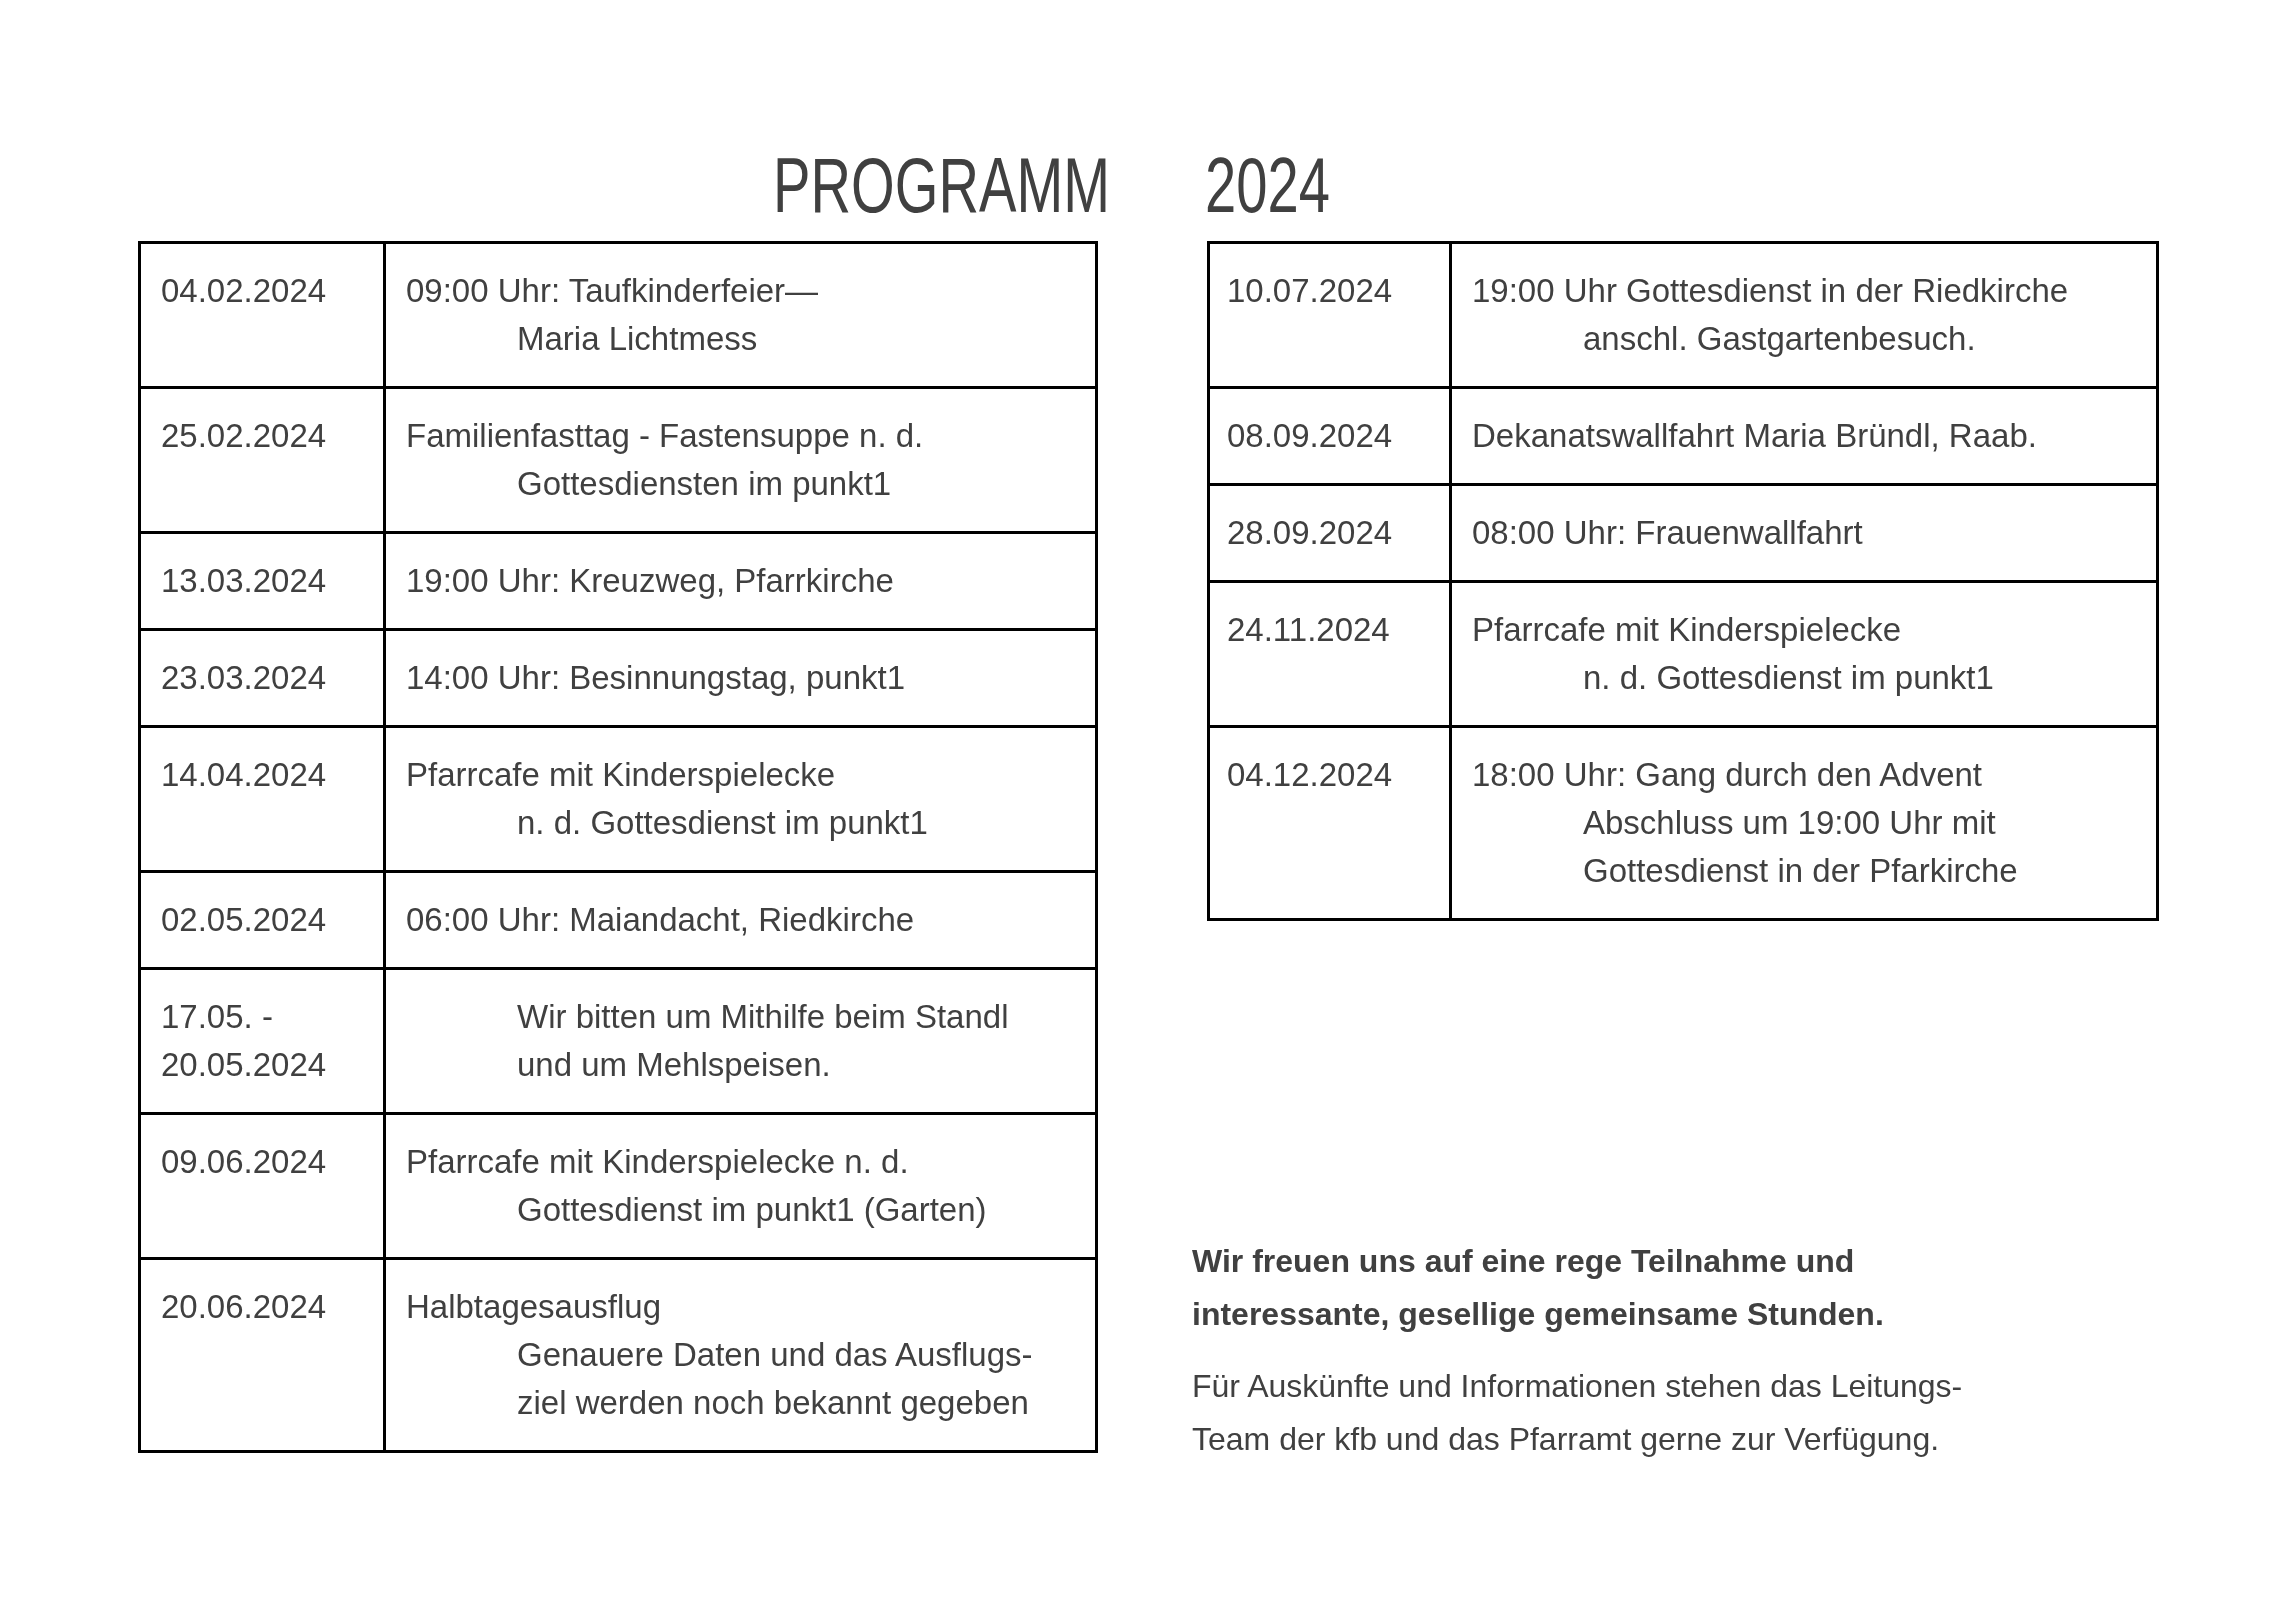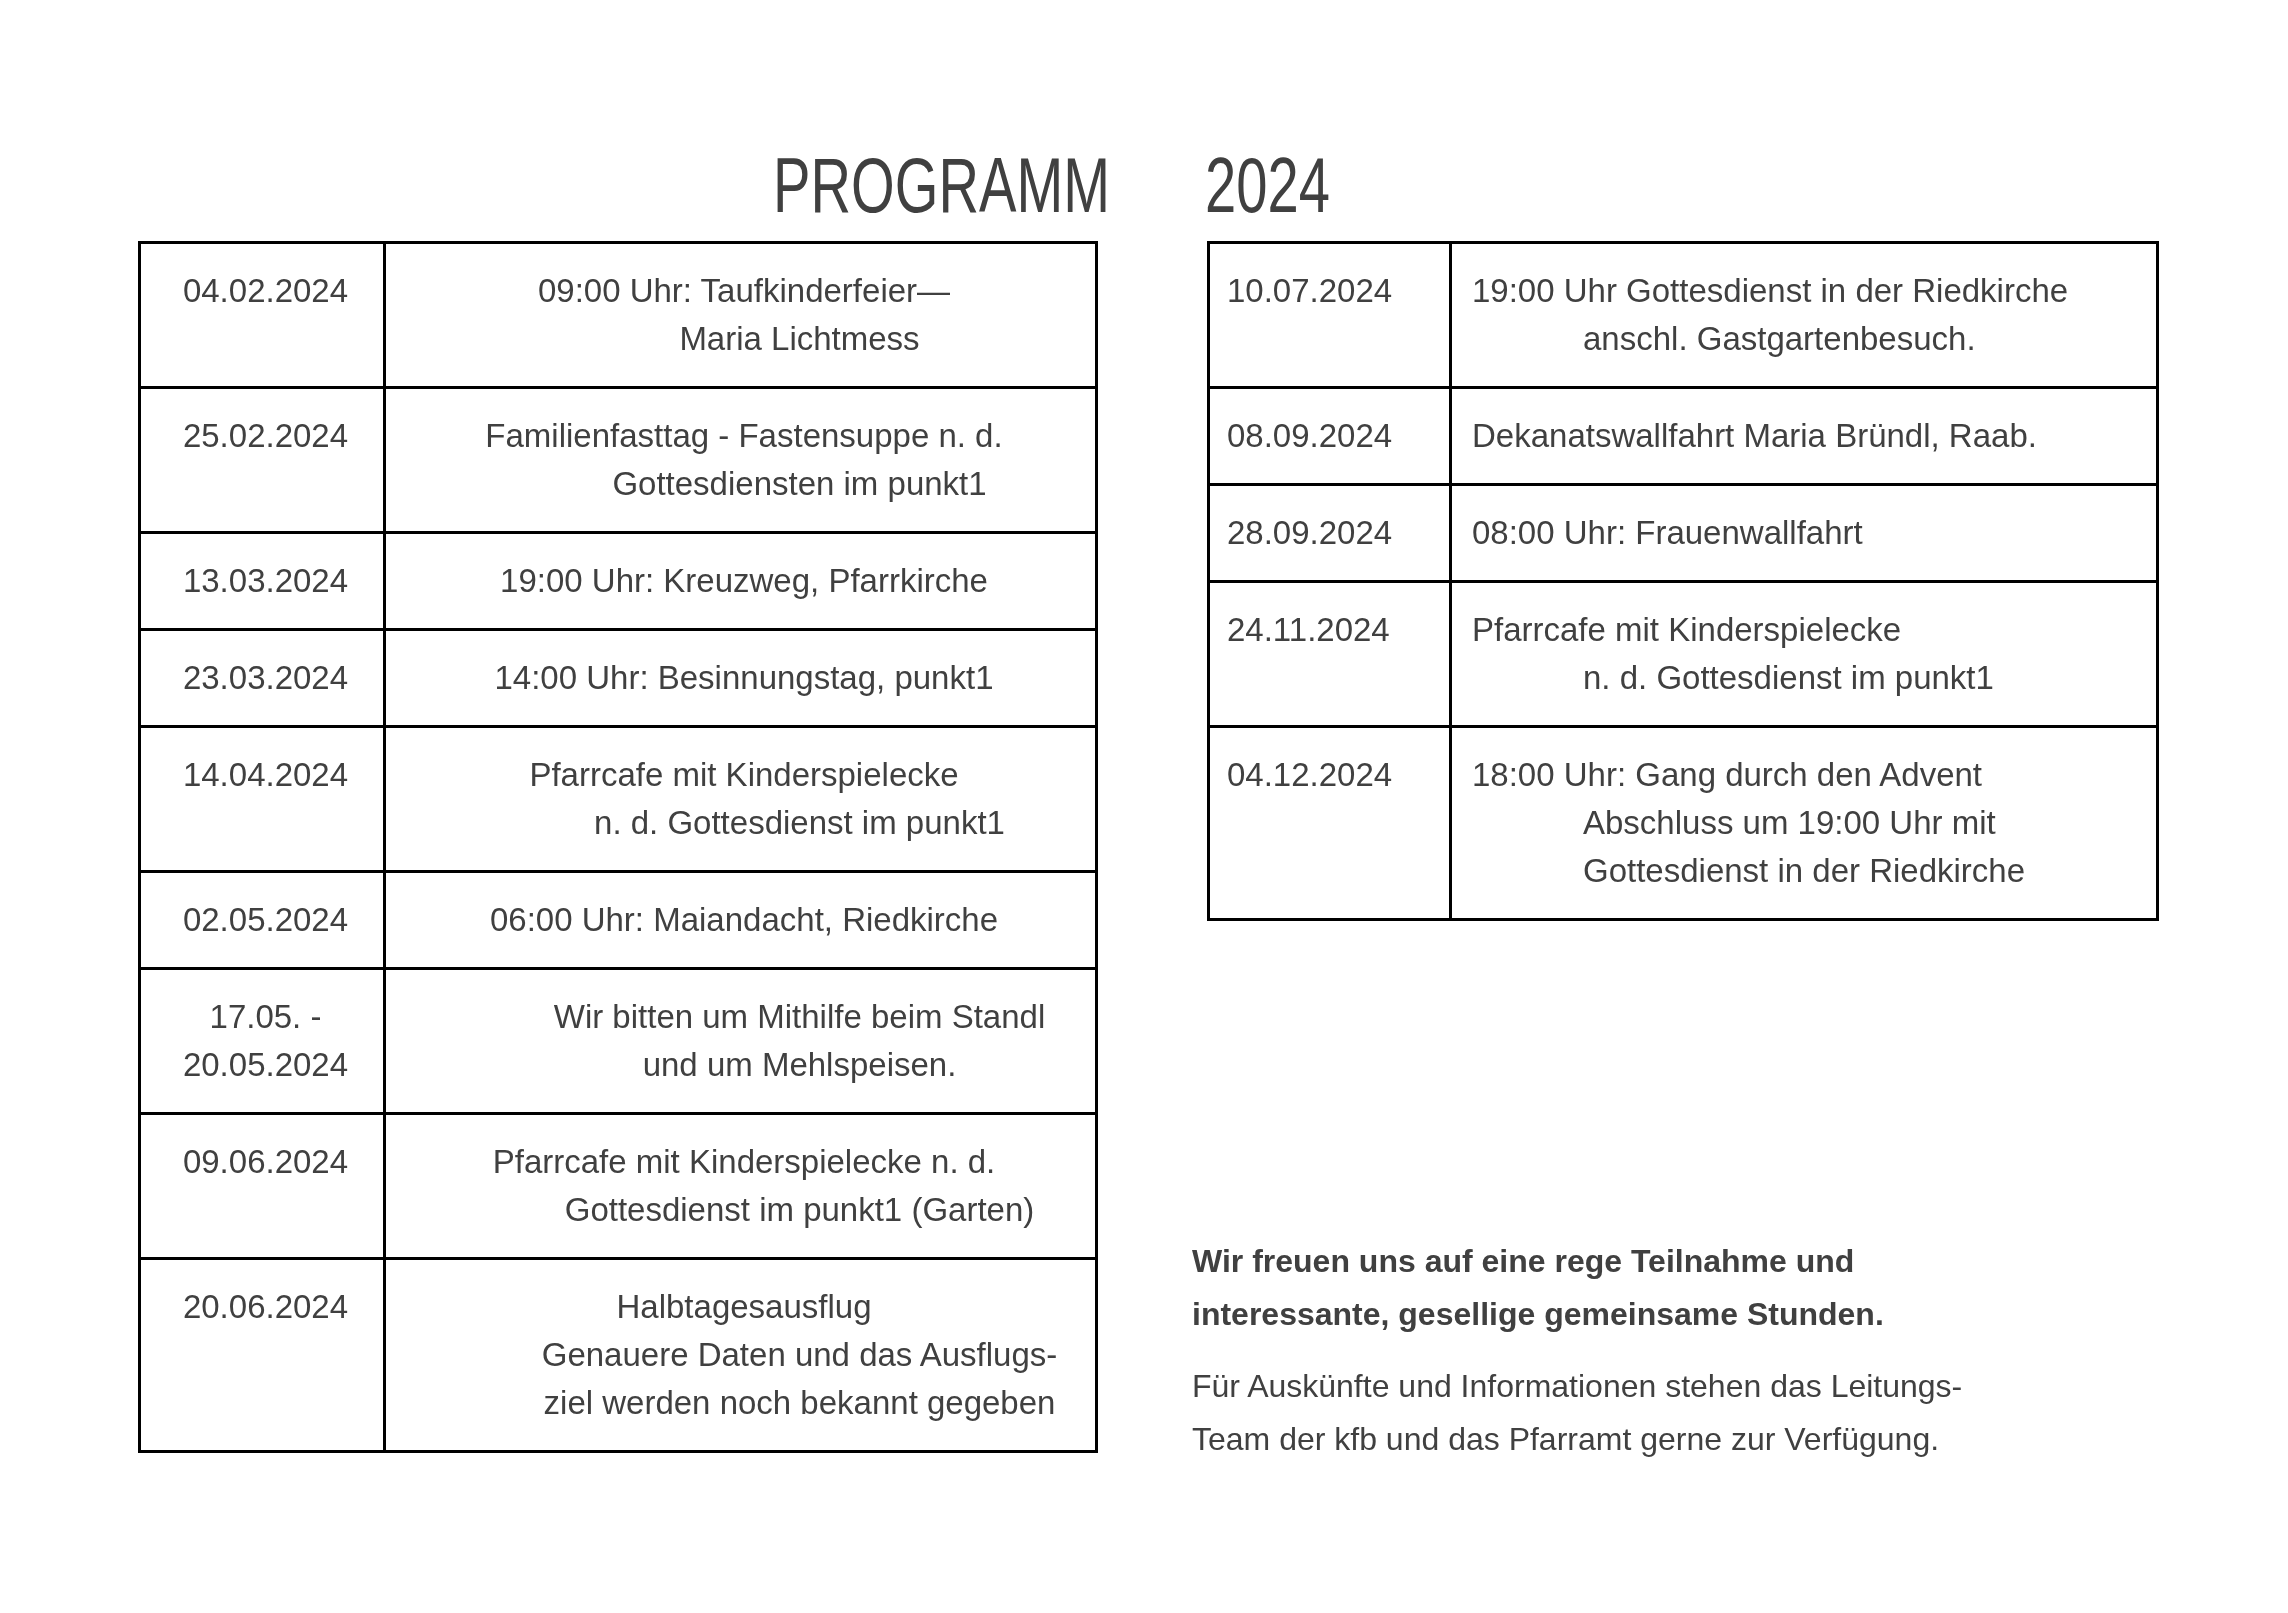--- a/index.html
+++ b/index.html
@@ -32,21 +32,21 @@
   #title-year { left: 1205px; }
 
   
   .schedule {
     position: absolute;
     top: 241px;
     border: 3.7px solid #000000;
     box-sizing: border-box;
     background: #ffffff;
   }
-  #left-table  { left: 138px;  width: 960px; text-align: center; }
+  #left-table  { left: 138px;  width: 960px; }
   #right-table { left: 1207px; width: 952px; }
 
   .srow {
     display: flex;
     border-top: 3.7px solid #000000;
   }
   .srow:first-child { border-top: none; }
 
   .cell {
     box-sizing: border-box;
@@ -209,21 +209,21 @@
           <div class="line cont">n. d. Gottesdienst im punkt1</div>
         </div>
       </div>
       <div class="srow">
         <div class="cell date">
           <div class="line">04.12.2024</div>
         </div>
         <div class="cell event">
           <div class="line">18:00 Uhr: Gang durch den Advent</div>
           <div class="line cont">Abschluss um 19:00 Uhr mit</div>
-          <div class="line cont">Gottesdienst in der Riedkirche</div>
+          <div class="line cont">Gottesdienst in der Pfarkirche</div>
         </div>
       </div>
     </div>
 
   <div class="footer-block" id="footer-emphasis">
       <div class="line">Wir freuen uns auf eine rege Teilnahme und</div>
       <div class="line">interessante, gesellige gemeinsame Stunden.</div>
     </div>
 
   <div class="footer-block" id="footer-info">

